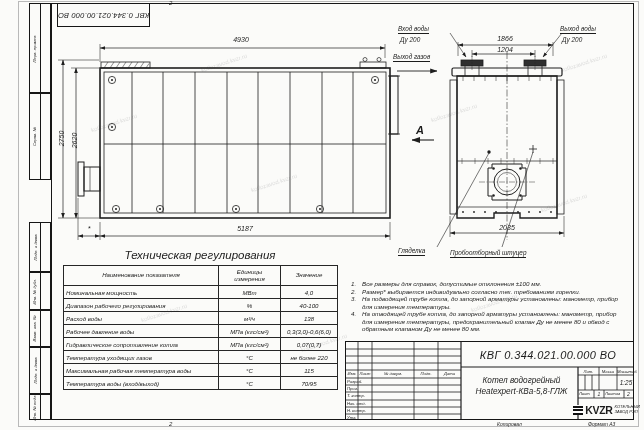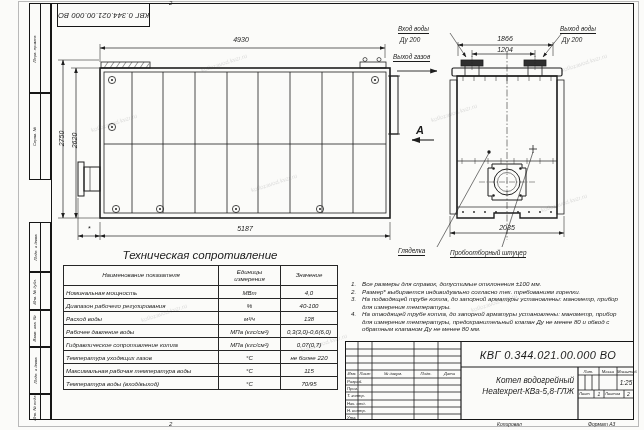--- a/index.html
+++ b/index.html
@@ -28,21 +28,21 @@
   table.tech th{height:19px;text-align:center;white-space:normal;line-height:1.1;}
   table.tech td.c{text-align:center;}
   .notes{position:absolute;left:351px;top:280px;width:277px;font-size:6.2px;line-height:1.22;}
   .note{display:flex;}
   .note .n{width:11px;flex:none;}
   .note .t{flex:1;}
   .tb{position:absolute;left:345px;top:341px;width:289px;height:79px;border:1.4px solid #161616;box-sizing:border-box;}
   .tb .cell{position:absolute;font-size:4.2px;white-space:nowrap;}
   .tb .docnum{position:absolute;left:115px;top:0;width:174px;height:25px;display:flex;align-items:center;justify-content:center;
       font-size:11px;letter-spacing:.4px;}
-  .tb .pname{position:absolute;left:115px;top:25px;width:113px;height:54px;text-align:right;font-size:8.2px;line-height:1.35;padding-top:8px;box-sizing:border-box;padding-left:8px;}
+  .tb .pname{position:absolute;left:115px;top:25px;width:113px;height:54px;text-align:center;font-size:8.2px;line-height:1.35;padding-top:8px;box-sizing:border-box;padding-left:8px;}
   .tb .scaleval{position:absolute;left:271px;top:33px;width:18px;height:15px;display:flex;align-items:center;justify-content:center;font-size:6.4px;}
   .tb .logo{position:absolute;left:232px;top:56px;width:57px;height:23px;display:flex;align-items:center;justify-content:center;gap:2px;}
   .logo .glyph{width:10px;height:10px;background:repeating-linear-gradient(0deg,#111 0 2px,#fff 2px 3.6px);flex:none;}
   .logo .kv{font-style:normal;font-weight:bold;font-size:10.5px;letter-spacing:-.3px;}
   .logo .co{font-size:4px;line-height:1.15;text-align:left;}
   .foot{position:absolute;font-size:5px;}
   .fold{position:absolute;font-size:6px;font-style:italic;}
   .wm{position:absolute;font-size:6px;color:#c3c3c3;opacity:.55;transform:rotate(-18deg);font-style:normal;white-space:nowrap;}
 </style>
 </head>
@@ -233,21 +233,21 @@
 
   <span class="lbl ul" style="left:398px;top:25px">Вход воды</span>
   <span class="lbl" style="left:400px;top:36px">Ду 200</span>
   <span class="lbl ul" style="left:560px;top:25px">Выход воды</span>
   <span class="lbl" style="left:562px;top:36px">Ду 200</span>
   <span class="lbl ul" style="left:393px;top:53px">Выход газов</span>
   <span class="viewmark" style="left:416px;top:124px">А</span>
   <span class="lbl ul" style="left:398px;top:247px">Гляделка</span>
   <span class="lbl ul" style="left:450px;top:249px">Пробоотборный штуцер</span>
 
-  <div class="tech-title">Техническая сопротивление</div>
+  <div class="tech-title">Техническая регулирования</div>
   <table class="tech">
     <colgroup>
         <col style="width:155px">
         <col style="width:62px">
         <col style="width:57px">
       </colgroup>
     <tbody>
         <tr>
       <th>Наименование показателя</th>
       <th>Единицы измерения</th>
@@ -353,18 +353,26 @@
     <span class="cell" style="left:232px;top:27px;width:21px;text-align:center">Лит.</span>
     <span class="cell" style="left:253px;top:27px;width:18px;text-align:center">Масса</span>
     <span class="cell" style="left:271px;top:27px;width:16px;text-align:center">Масштаб</span>
     <div class="scaleval">1:25</div>
 
     <span class="cell" style="left:233px;top:49px">Лист</span>
     <span class="cell" style="left:248px;top:49px;width:10px;text-align:center;font-size:5px">1</span>
     <span class="cell" style="left:259px;top:49px">Листов</span>
     <span class="cell" style="left:278px;top:49px;width:9px;text-align:center;font-size:5px">2</span>
 
+    <div class="logo">
+      <div class="glyph"></div>
+      <span class="kv">KVZR</span>
+      <div class="co">
+        <div>КОТЕЛЬНЫЙ</div>
+        <div>ЗАВОД РЭП</div>
+      </div>
+    </div>
   </div>
 
   <span class="foot" style="left:497px;top:421px">Копировал</span>
   <span class="foot" style="left:588px;top:421px">Формат А3</span>
 
 </div>
 
 </body></html>

